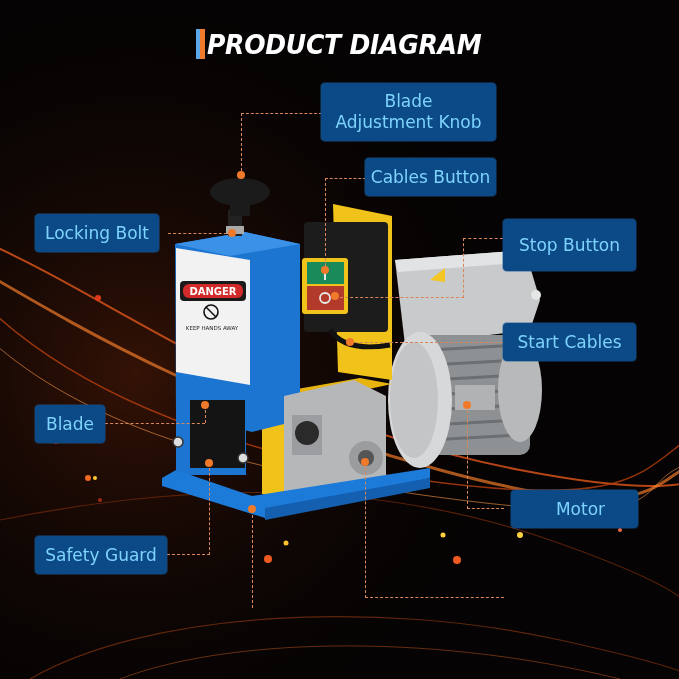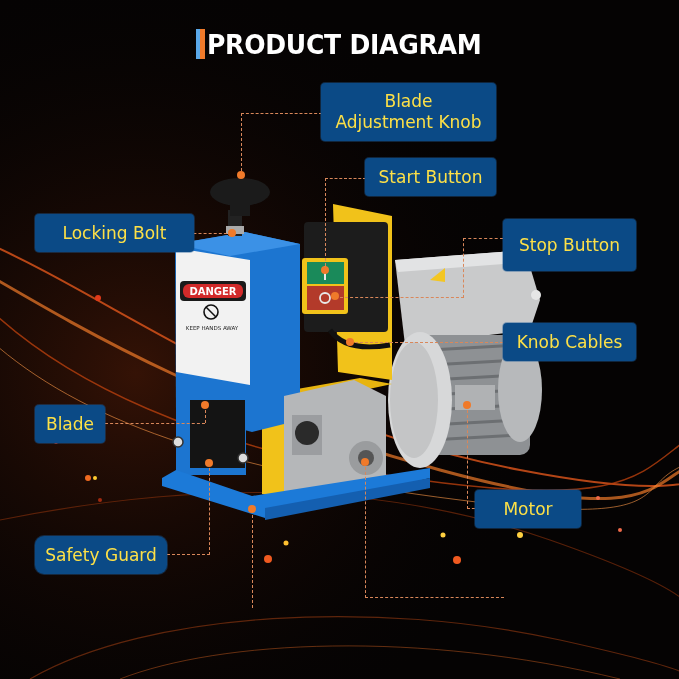--- a/index.html
+++ b/index.html
@@ -1,23 +1,23 @@
 <!DOCTYPE html>
 <html><head>
 <meta charset="utf-8">
 <style>
   html,body{margin:0;padding:0;background:#000;}
   body{width:679px;height:679px;position:relative;overflow:hidden;font-family:"DejaVu Sans","Liberation Sans",sans-serif;}
   .stage{position:absolute;inset:0;background:#050303;overflow:hidden;}
-  .title{position:absolute;left:196px;top:26px;height:36px;display:flex;align-items:center;}
+  .title{position:absolute;left:196px;top:26px;height:36px;display:flex;align-items:center;font-style:italic;}
   .title-bar{width:9px;height:30px;margin-right:2px;display:flex;}
   .title-bar .b{width:4px;height:100%;}
   .title-bar .o{width:5px;height:100%;}
   .title-text{color:#fff;font-weight:bold;font-size:27px;letter-spacing:-0.3px;font-family:"DejaVu Sans",sans-serif;transform:scaleX(0.93);transform-origin:left center;}
-  .label{position:absolute;background:#0b4a86;color:#fde047;border-radius:4px;display:flex;align-items:center;justify-content:center;text-align:center;font-size:17px;line-height:21px;font-family:"DejaVu Sans",sans-serif;box-shadow:0 0 0 1px rgba(30,90,150,0.4);}
+  .label{position:absolute;background:#0b4a86;color:#7dd3fc;border-radius:4px;display:flex;align-items:center;justify-content:center;text-align:center;font-size:17px;line-height:21px;font-family:"DejaVu Sans",sans-serif;box-shadow:0 0 0 1px rgba(30,90,150,0.4);}
   .lead{position:absolute;border-color:#d9875a;border-style:dashed;border-width:0;}
   .dot{position:absolute;width:8px;height:8px;border-radius:50%;background:#f07a2a;margin:-4px 0 0 -4px;}
   svg.bg{position:absolute;left:0;top:0;}
   svg.machine{position:absolute;left:0;top:0;}
 </style>
 </head>
 <body>
 
 <div class="stage">
 
@@ -154,21 +154,21 @@
   <div class="dot" style="left:335px;top:296px"></div>
   <div class="dot" style="left:350px;top:342px"></div>
   <div class="dot" style="left:205px;top:405px"></div>
   <div class="dot" style="left:467px;top:405px"></div>
   <div class="dot" style="left:209px;top:463px"></div>
   <div class="dot" style="left:365px;top:462px"></div>
   <div class="dot" style="left:252px;top:509px"></div>
 
   <div class="label" style="left:321px;top:83px;width:175px;height:58px;white-space:pre-line;">Blade
 Adjustment Knob</div>
-  <div class="label" style="left:365px;top:158px;width:131px;height:38px;">Start Button</div>
-  <div class="label" style="left:35px;top:214px;width:159px;height:38px;">Locking Bolt</div>
+  <div class="label" style="left:365px;top:158px;width:131px;height:38px;">Cables Button</div>
+  <div class="label" style="left:35px;top:214px;width:124px;height:38px;">Locking Bolt</div>
   <div class="label" style="left:503px;top:219px;width:133px;height:52px;">Stop Button</div>
-  <div class="label" style="left:503px;top:323px;width:133px;height:38px;">Knob Cables</div>
+  <div class="label" style="left:503px;top:323px;width:133px;height:38px;">Start Cables</div>
   <div class="label" style="left:35px;top:405px;width:70px;height:38px;">Blade</div>
-  <div class="label" style="left:475px;top:490px;width:106px;height:38px;">Motor</div>
-  <div class="label" style="left:35px;top:536px;width:132px;height:38px;border-radius:9px;">Safety Guard</div>
+  <div class="label" style="left:511px;top:490px;width:115px;height:38px;padding-left:12px;">Motor</div>
+  <div class="label" style="left:35px;top:536px;width:132px;height:38px;">Safety Guard</div>
 
 </div>
 
 </body></html>

